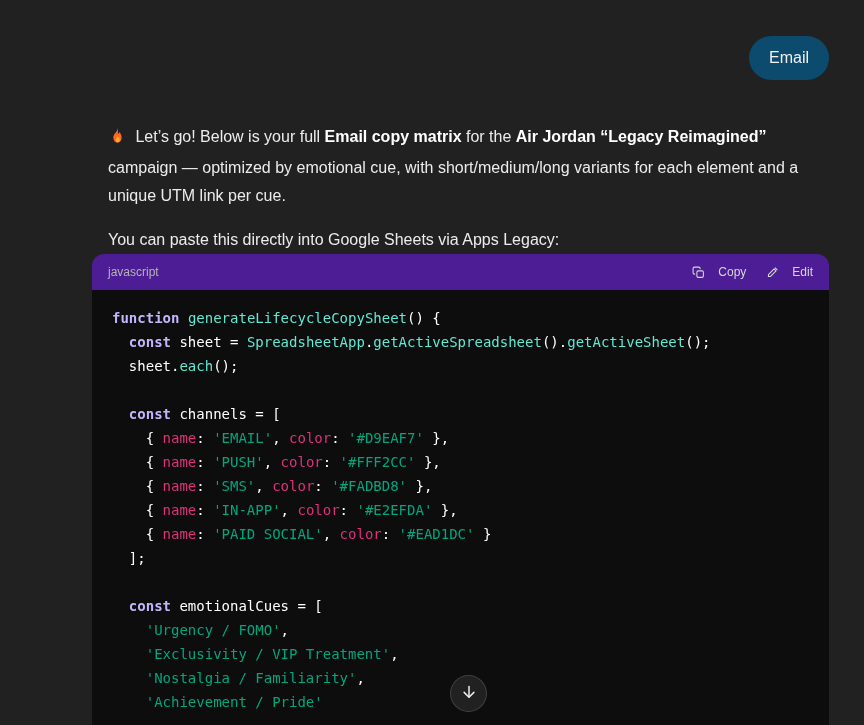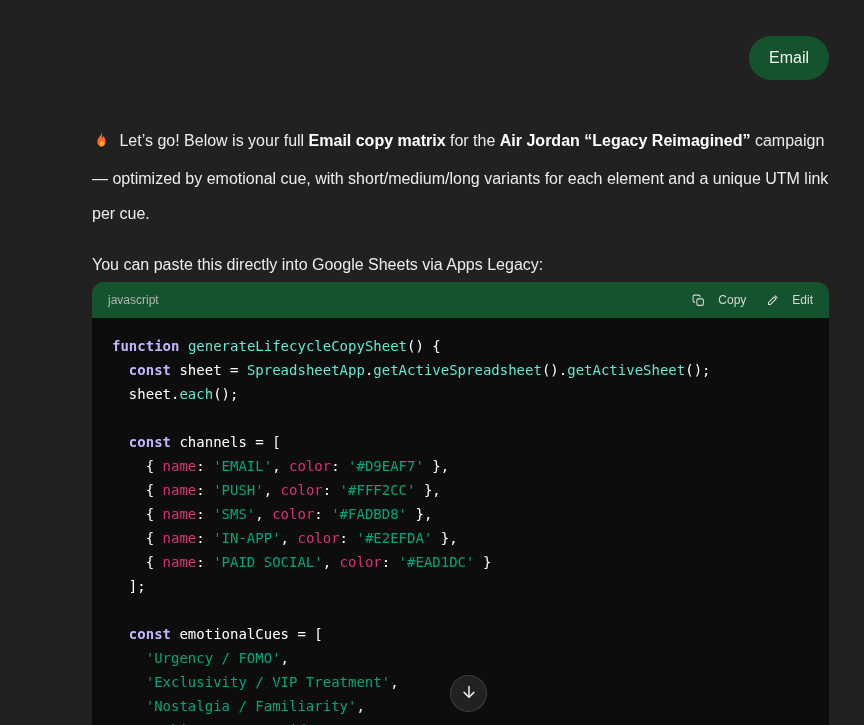--- a/index.html
+++ b/index.html
@@ -11,39 +11,39 @@
     overflow: hidden;
     position: relative;
   }
   .page { position: absolute; inset: 0; width: 864px; height: 725px; overflow: hidden; }
 
   
   .user-bubble {
     position: absolute;
     top: 36px; right: 35px;
     height: 44px;
-    background: #14532d;
+    background: #0c4a6e;
     border-radius: 24px;
     padding: 0 20px;
     display: flex; align-items: center;
     font-size: 16px; color: #f1f1f1;
   }
 
   
   .content { position: absolute; left: 92px; top: 0; width: 737px; }
-  .para { font-size: 16px; line-height: 35px; color: #ececec; }
+  .para { font-size: 16px; line-height: 28px; color: #ececec; margin-left: 16px; }
   .para .b { font-weight: 700; color: #ffffff; }
   .p1 { margin-top: 123px; }
   .p2 { margin-top: 16px; }
   .emoji { display: inline-block; vertical-align: -3px; margin-right: 4px; }
 
   
   .code-block { margin-top: 0; width: 737px; border-radius: 12px 12px 0 0; overflow: hidden; }
   .code-header {
-    height: 36px; background: #14532d;
+    height: 36px; background: #4c1d95;
     display: flex; align-items: center; justify-content: space-between;
     padding: 0 16px;
   }
   .code-lang { font-size: 12px; color: #b4b4b4; }
   .code-actions { display: flex; align-items: center; gap: 20px; }
   .code-btn {
     display: flex; align-items: center; gap: 13px;
     background: none; border: none; cursor: pointer;
     font-size: 12px; color: #d6d6d6;
     font-family: "Liberation Sans", sans-serif;

